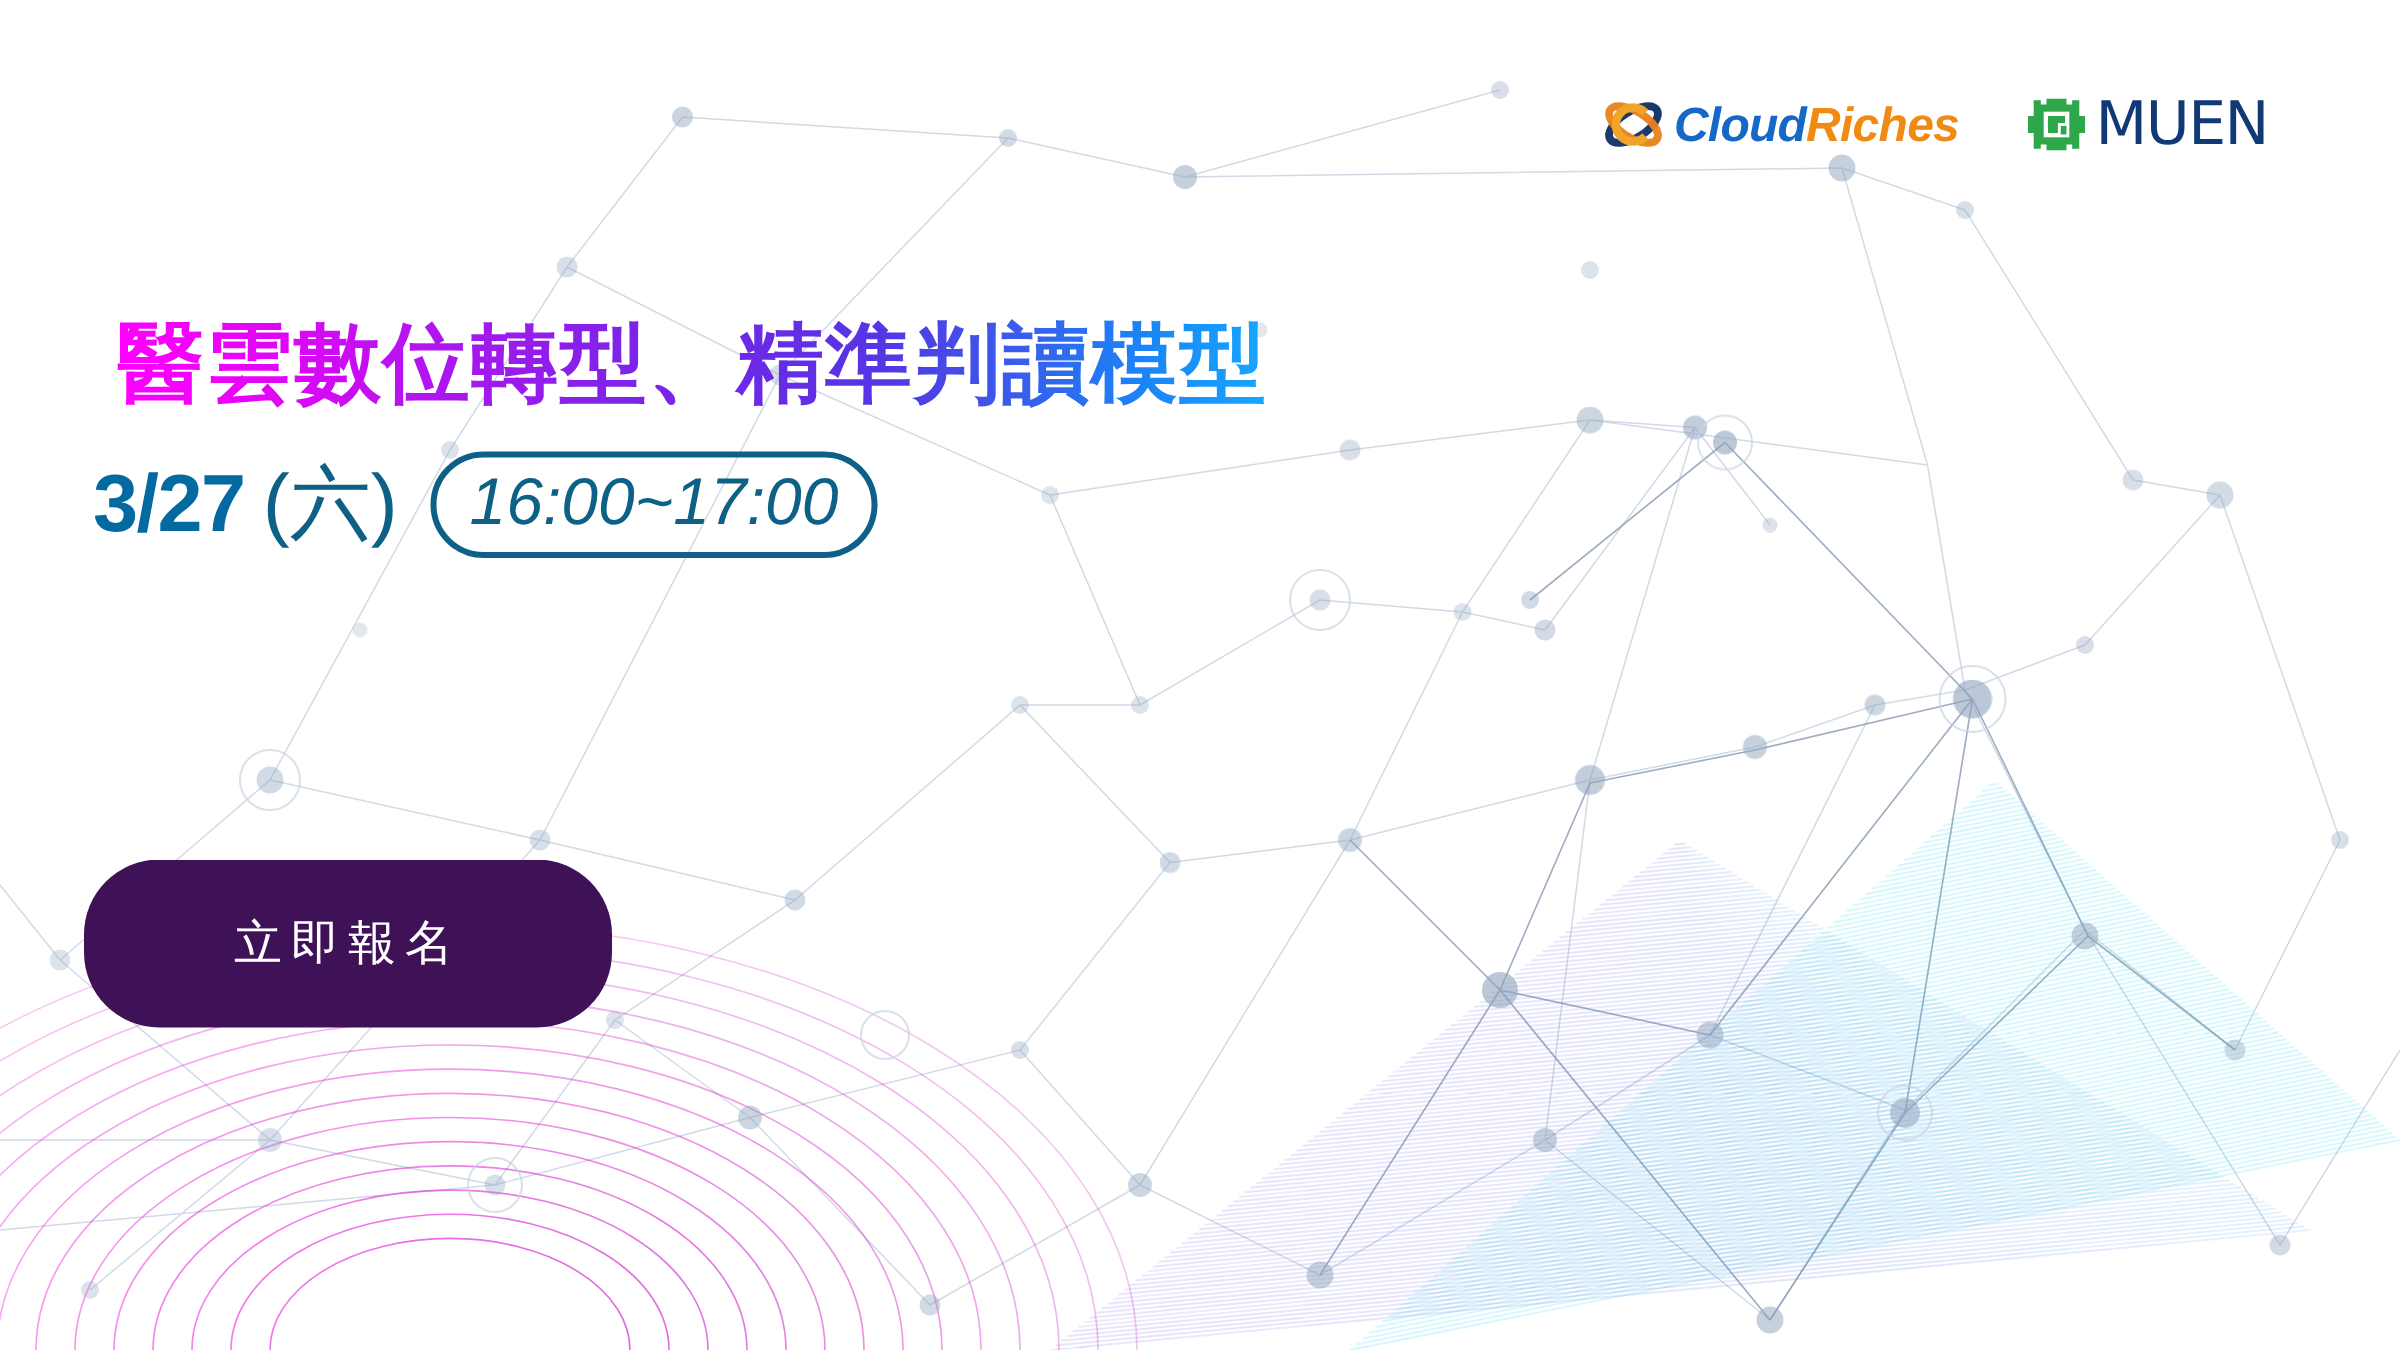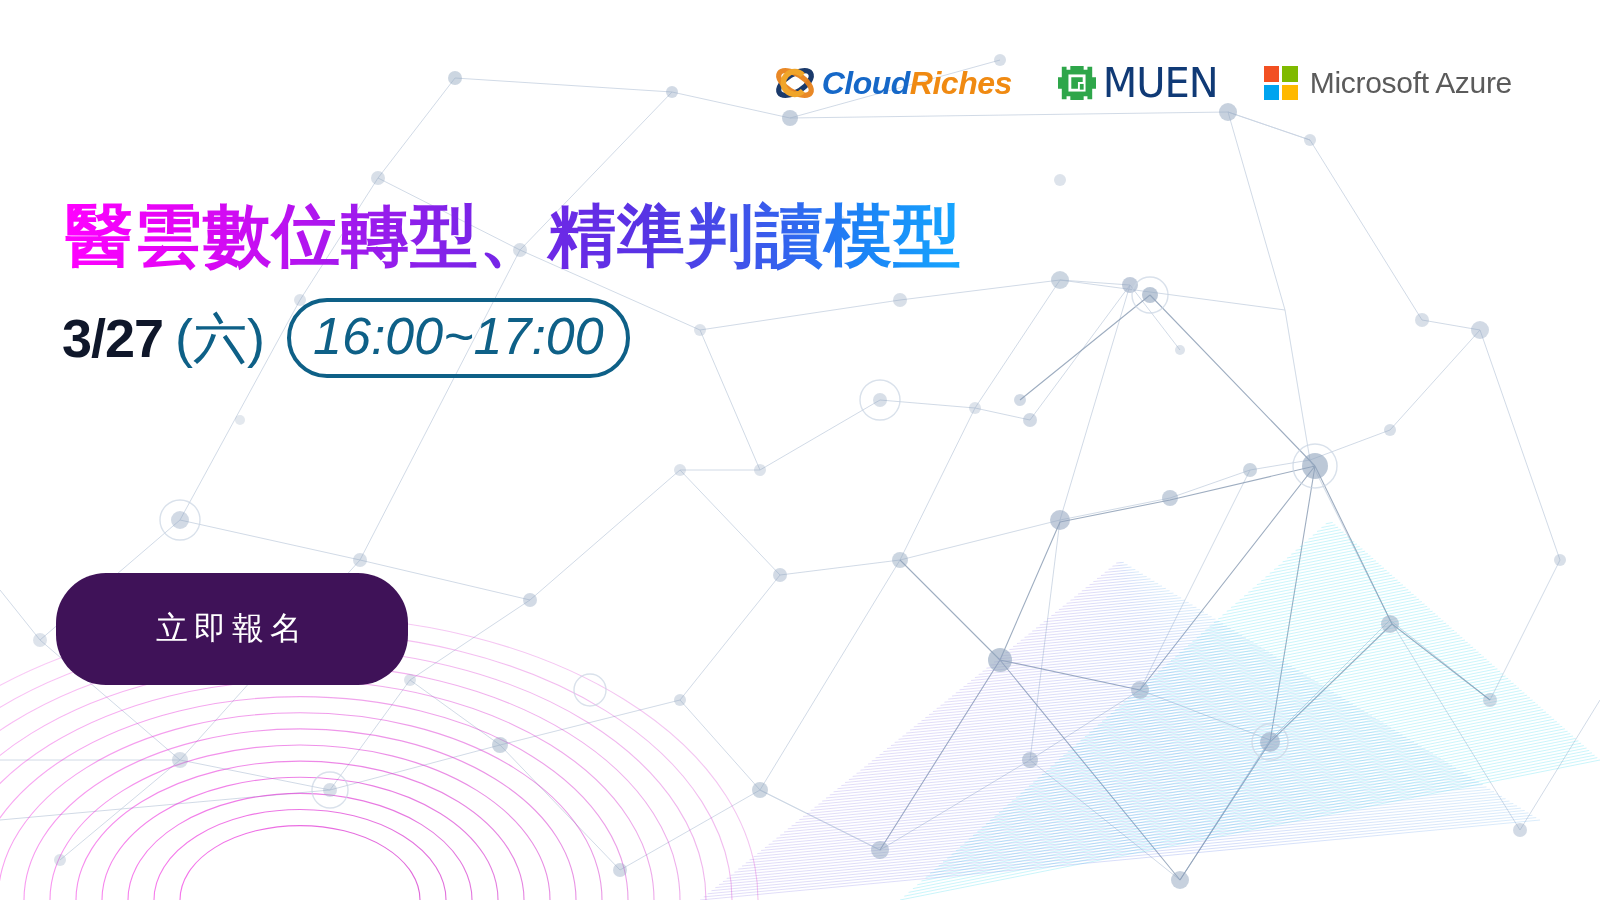--- a/index.html
+++ b/index.html
@@ -82,22 +82,22 @@
   }
 
   
   #copy{
     position:absolute;
     left:62px;
     top:196px;
     z-index:6;
   }
   #headline{
-    margin:3px;
-    font-size:68px;
+    margin:16px;
+    font-size:58px;
     font-weight:bold;
     line-height:1.08;
     letter-spacing:1px;
     white-space:nowrap;
     background-image:linear-gradient(90deg,
         #FF00FF 0%,
         #E006F5 14%,
         #A718EE 30%,
         #7E23E8 44%,
         #6A2AE6 56%,
@@ -123,37 +123,37 @@
   
   #date-row{
     margin-top:26px;
     display:flex;
     align-items:center;
     white-space:nowrap;
   }
   #date-main{
     font-size:54px;
     font-weight:bold;
-    color:#0f172a;
+    color:#0369a1;
     letter-spacing:-1px;
     line-height:1;
   }
   #date-day{
     font-size:54px;
     font-weight:400;
     color:#0E6087;
     margin-left:12px;
     line-height:1;
   }
   #time-pill{
     margin-left:22px;
     border:4px solid #0E6087;
     border-radius:40px;
     padding:7px 22px 10px 22px;
-    font-size:52px;
+    font-size:44px;
     font-style:italic;
     font-weight:500;
     color:#0E6087;
     line-height:1.05;
     letter-spacing:0px;
   }
 
   
   #cta{
     position:absolute;
@@ -1542,29 +1542,20 @@
     <div class="logo">
       <svg class="muen-mark" viewBox="0 0 40 40">
         <path d="M13 2 h14 v4 h4 v-3 h5 v11 h4 v12 h-4 v11 h-5 v-3 h-4 v4 H13 v-4 H9 v3 H4 V26 H0 V14 h4 V3 h5 v3 h4 z" fill="#2EA64A"></path>
         <rect x="11" y="11" width="18" height="18" fill="#ffffff"></rect>
         <path d="M14 14 h12 v5 h-5 v7 h-7 z" fill="#2EA64A"></path>
         <rect x="23" y="21" width="4" height="6" fill="#2EA64A"></rect>
       </svg>
       <span class="muen-text">MUEN</span>
     </div>
 
-    <div class="logo">
-      <span class="ms-mark">
-        <i style="background:#F25022"></i>
-        <i style="background:#7FBA00"></i>
-        <i style="background:#00A4EF"></i>
-        <i style="background:#FFB900"></i>
-      </span>
-      <span class="ms-text">Microsoft Azure</span>
-    </div>
 
   </div>
 
   <div id="copy">
     <h1 id="headline">醫雲數位轉型、精準判讀模型</h1>
 
     <div id="date-row">
       <span id="date-main">3/27</span>
       <span id="date-day">(六)</span>
       <span id="time-pill">16:00~17:00</span>

